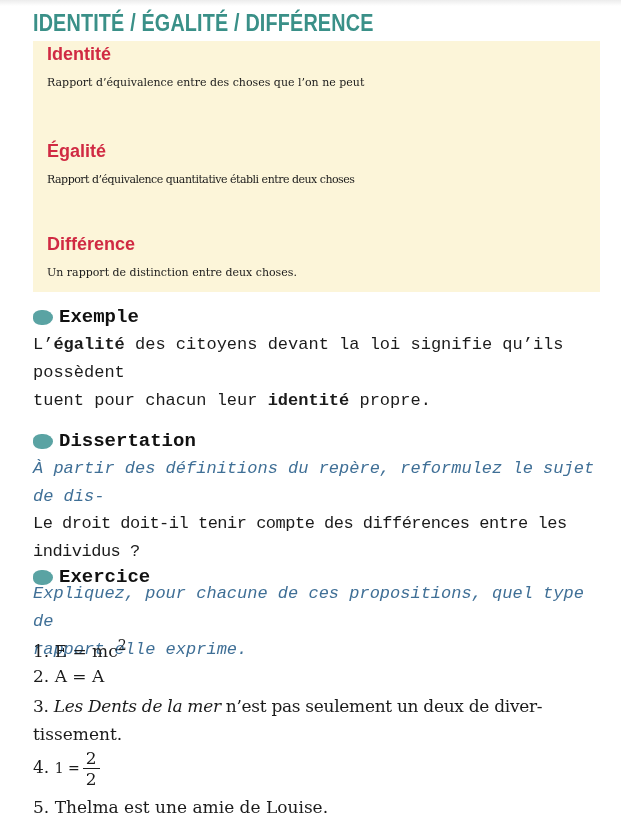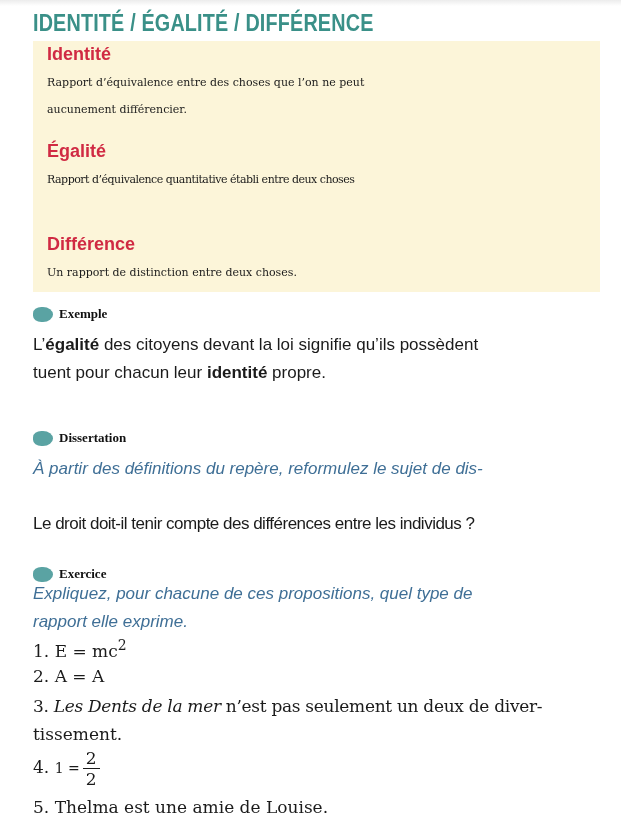--- a/index.html
+++ b/index.html
@@ -32,30 +32,30 @@
     font-weight: bold; font-size: 18px; color: #d02a43;
   }
   .def-text {
     position: absolute; left: 14px; width: 545px;
     font-family: "DejaVu Serif", serif;
     font-size: 11px; line-height: 27px; color: #1b1b1b;
   }
   .sec-head {
     position: absolute; left: 33px;
     display: flex; align-items: center;
-    font-family: Liberation Serif, serif;
-    font-weight: bold; font-size: 13px; color: #111;
+    font-family: Liberation Mono, monospace;
+    font-weight: bold; font-size: 19px; color: #111;
   }
   .dot {
     display: inline-block; width: 20px; height: 15px; border-radius: 50% 60% 60% 50%;
     background: #5aa3a3; margin-right: 6px;
   }
   .para {
     position: absolute; left: 33px; width: 570px;
-    font-family: Liberation Sans, sans-serif;
+    font-family: Liberation Mono, monospace;
     font-size: 17px; line-height: 28px; color: #1b1b1b;
   }
   .para b { font-weight: bold; }
   .blue { color: #3f6f96; font-style: italic; }
   .line {
     position: absolute; left: 33px;
     font-family: "DejaVu Serif", serif;
     font-size: 17px; color: #1b1b1b; white-space: nowrap;
   }
   .frac {
@@ -70,21 +70,20 @@
 <body>
 
 <div class="topbar"></div>
 
 <div class="title">IDENTITÉ / ÉGALITÉ / DIFFÉRENCE</div>
 
 <div class="defbox">
   <div class="def-term" style="top:3px;">Identité</div>
   <div class="def-text" style="top:28px;">
     <div>Rapport d’équivalence entre des choses que l’on ne peut</div>
-    <div>aucunement différencier.</div>
   </div>
   <div class="def-term" style="top:100px;">Égalité</div>
   <div class="def-text" style="top:125px;">
     <div style="letter-spacing:-0.5px;">Rapport d’équivalence quantitative établi entre deux choses</div>
   </div>
   <div class="def-term" style="top:193px;">Différence</div>
   <div class="def-text" style="top:218px;">Un rapport de distinction entre deux choses.</div>
 </div>
 
 <div class="sec-head" style="top:306px;">

